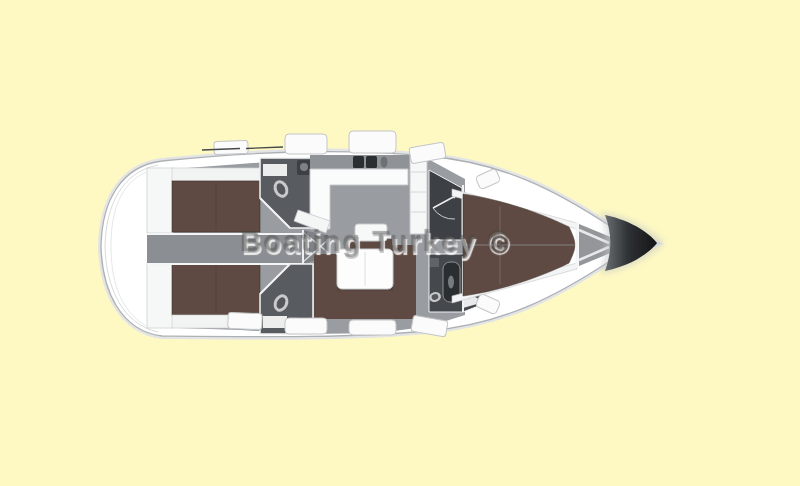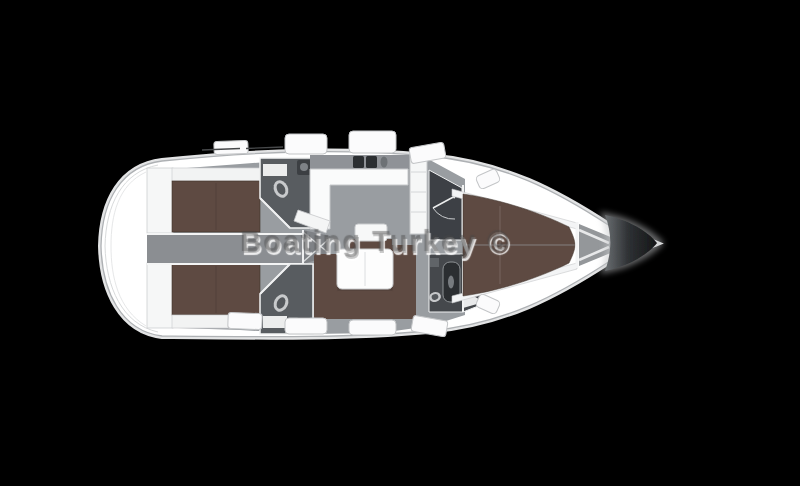--- a/index.html
+++ b/index.html
@@ -1,16 +1,16 @@
 <!DOCTYPE html>
 <html><head>
 <meta charset="utf-8">
 <style>
   html,body{margin:0;padding:0;background:#ffffff;}
-  #canvas{position:relative;width:800px;height:486px;background:#000000;overflow:hidden;
+  #canvas{position:relative;width:800px;height:486px;background:#fef9c3;overflow:hidden;
           font-family:"Liberation Sans",sans-serif;}
   #plan-svg{position:absolute;left:0;top:0;}
   .watermark{
     position:absolute;left:241px;top:226px;width:320px;
     font-weight:bold;font-size:29px;letter-spacing:2px;line-height:34px;
     color:rgba(128,128,128,0.40);
     text-shadow:-1px -2px 1px rgba(70,70,70,0.45), 1px 2px 1px rgba(255,255,255,0.85);
     white-space:nowrap;pointer-events:none;user-select:none;
   }
 </style>

